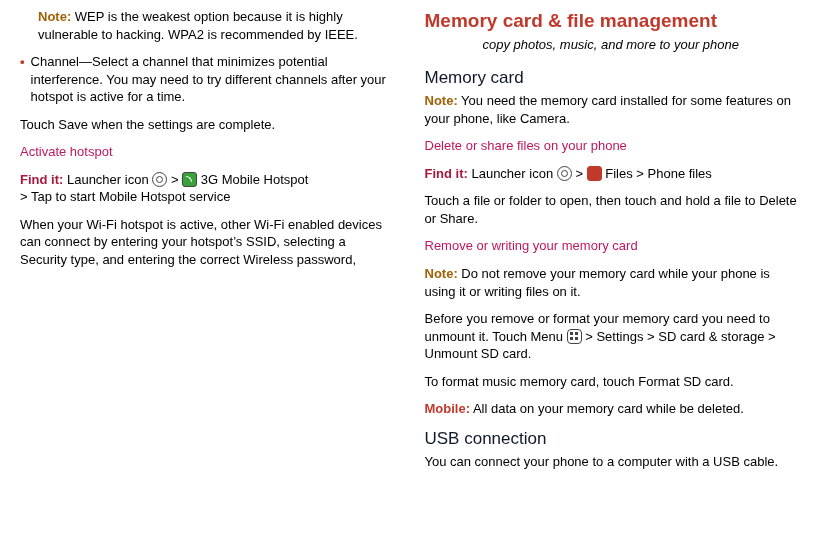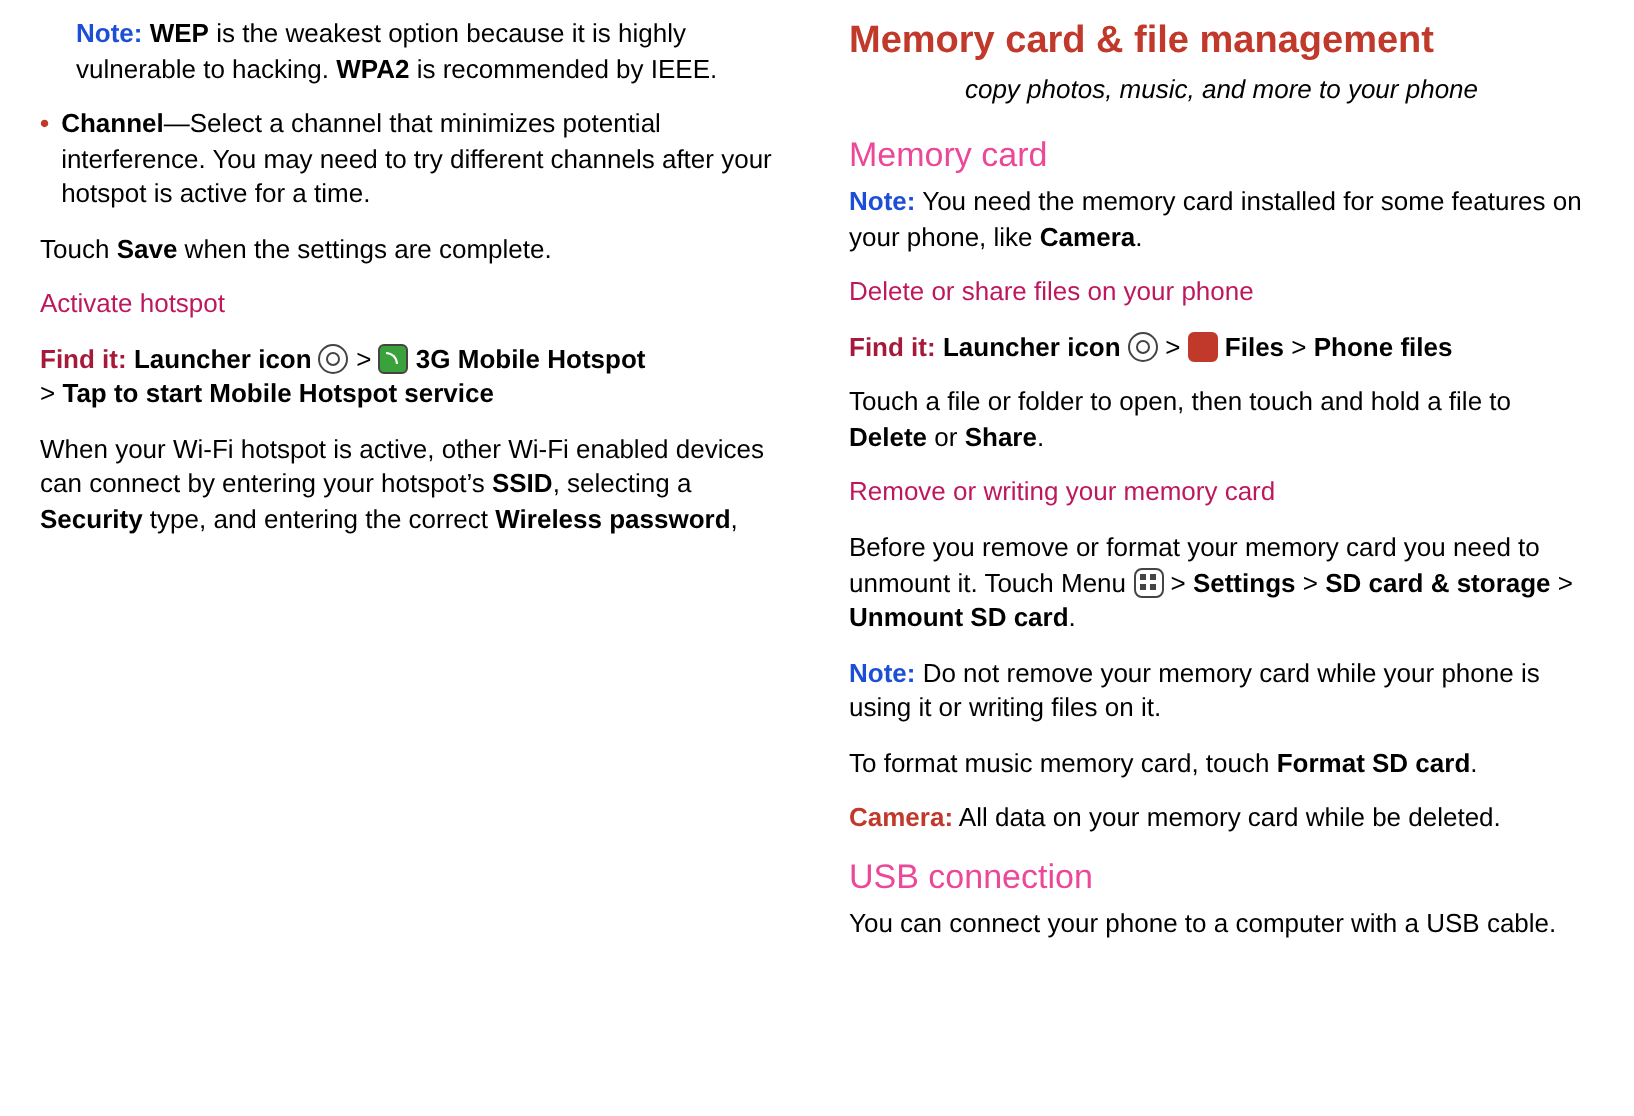--- a/index.html
+++ b/index.html
@@ -21,28 +21,28 @@
     padding: 8px 20px 14px 20px;
     position: relative;
   }
   .col {
     width: 50%;
     box-sizing: border-box;
     padding-right: 20px;
   }
   .col.right { padding-left: 16px; padding-right: 0; }
   p { margin: 0 0 10px 0; }
-  .note-label { color: #1d4ed8; font-weight: bold; }
+  .note-label { color: #a16207; font-weight: bold; }
   .warn-label { color: #c0392b; font-weight: bold; }
   .findit-label { color: #a7193a; font-weight: bold; text-align: center; }
   .blue-sub { color: #be185d; }
   .red-h1 { color: #c0392b; font-weight: bold; font-size: 19px; margin: 0 0 2px 0; }
-  .red-h2 { color: #ec4899; font-size: 17px; margin: 8px 0 2px 0; }
+  .red-h2 { color: #0f172a; font-size: 17px; margin: 8px 0 2px 0; }
   .tagline { font-style: italic; margin: 0 0 14px 0; text-align: center; }
-  b, strong { font-weight: bold; margin-top: 28px; }
+  b, strong { font-weight: normal; margin-top: 28px; }
   .bullet { display: flex; }
   .bullet-mark { color: #c0392b; font-weight: bold; margin-right: 6px; }
   .icon {
     display: inline-block;
     width: 15px;
     height: 15px;
     vertical-align: -3px;
     border: 1px solid #444;
     border-radius: 50%;
     box-sizing: border-box;
@@ -171,33 +171,33 @@
       <b>Phone files</b>
     </p>
 
     <p>
       <span>Touch a file or folder to open, then touch and hold a file to </span><b>Delete</b><span> or </span><b>Share</b><span>.</span>
     </p>
 
     <p class="blue-sub">Remove or writing your memory card</p>
 
     <p>
+      <span class="note-label">Note:</span><span> Do not remove your memory card while your phone is using it or writing files on it.</span>
+    </p>
+
+    <p>
       <span>Before you remove or format your memory card you need to unmount it. Touch Menu </span><span class="icon menu"></span><span> &gt; </span><b>Settings</b><span> &gt; </span><b>SD card &amp; storage</b><span> &gt; </span><b>Unmount SD card</b><span>.</span>
     </p>
 
     <p>
-      <span class="note-label">Note:</span><span> Do not remove your memory card while your phone is using it or writing files on it.</span>
-    </p>
-
-    <p>
       <span>To format music memory card, touch </span><b>Format SD card</b><span>.</span>
     </p>
 
     <p>
-      <span class="warn-label">Camera:</span><span> All data on your memory card while be deleted.</span>
+      <span class="warn-label">Mobile:</span><span> All data on your memory card while be deleted.</span>
     </p>
 
     <div class="red-h2">USB connection</div>
     <p>You can connect your phone to a computer with a USB cable.</p>
 
   </div>
 
 
 </div>
 

